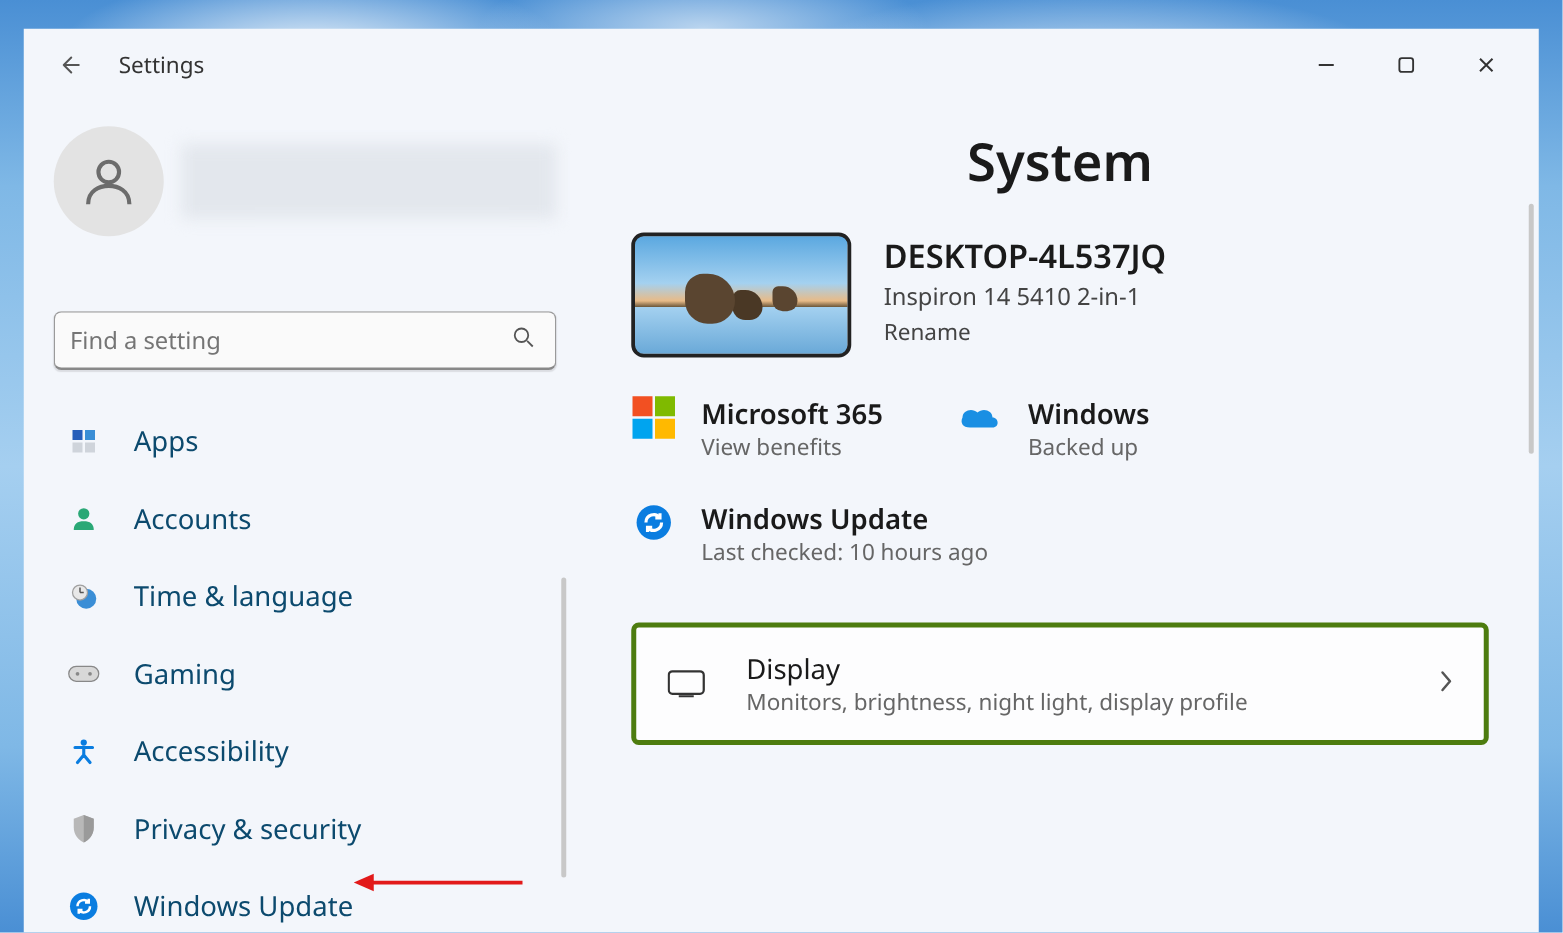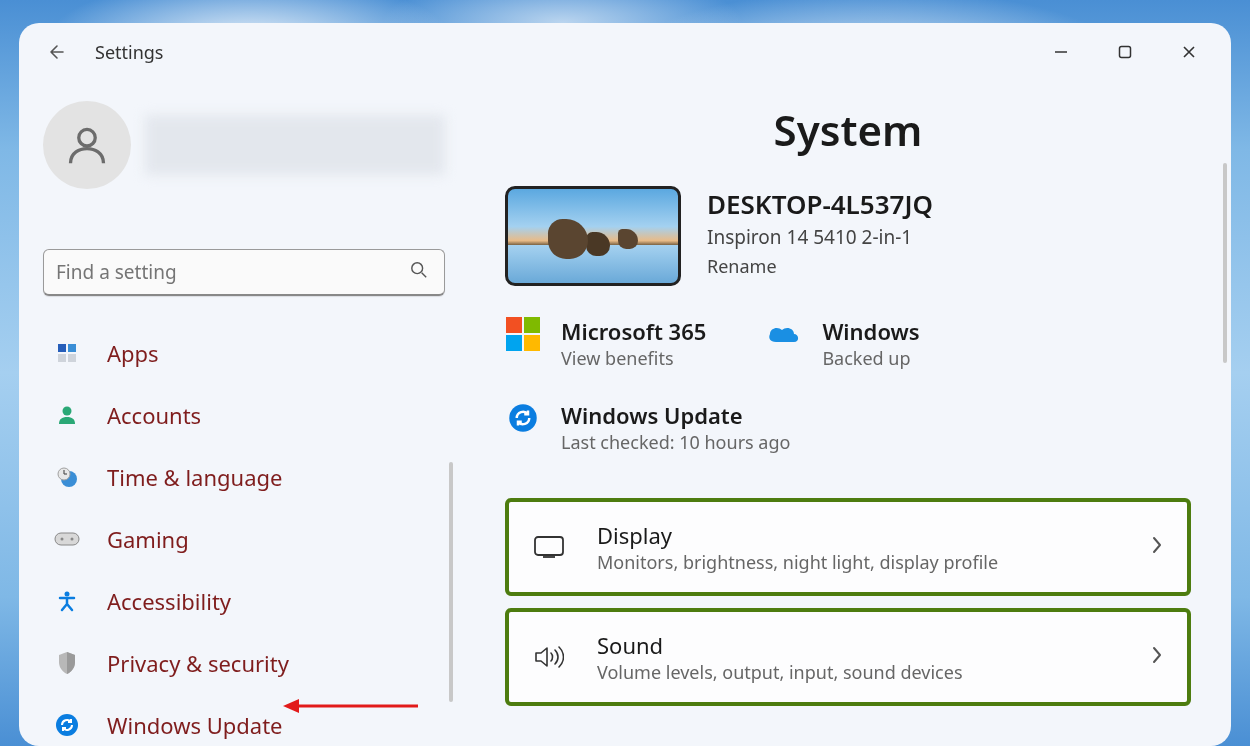--- a/index.html
+++ b/index.html
@@ -23,21 +23,21 @@
         radial-gradient(ellipse 250px 70px at 70% 8%, rgba(255,255,255,0.7), transparent),
         radial-gradient(ellipse 180px 50px at 45% 3%, rgba(255,255,255,0.6), transparent);
     }
     .window {
       position: absolute;
       top: 23px;
       left: 19px;
       width: 1212px;
       height: 723px;
       background: #f3f6fb;
-      border-radius: 20px;
+      border-radius: 0;
       overflow: hidden;
       display: flex;
       flex-direction: column;
     }
     .titlebar {
       height: 58px;
       display: flex;
       align-items: center;
       padding: 0 12px 0 24px;
       justify-content: space-between;
@@ -150,21 +150,21 @@
     .nav-icon {
       width: 28px;
       height: 28px;
       display: flex;
       align-items: center;
       justify-content: center;
       font-size: 20px;
     }
     .nav-label {
       font-size: 22px;
-      color: #7f1d1d;
+      color: #0c4a6e;
     }
     .nav-scrollbar {
       position: absolute;
       right: -8px;
       top: 130px;
       width: 4px;
       height: 240px;
       background: #c8c8c8;
       border-radius: 2px;
     }
@@ -520,37 +520,20 @@
             <div class="card-title">Display</div>
             <div class="card-sub">Monitors, brightness, night light, display profile</div>
           </div>
           <div class="chevron">
             <svg width="12" height="18" viewBox="0 0 12 18">
                 <path d="M3 2 L9 9 L3 16" stroke="#555" stroke-width="2" fill="none" stroke-linecap="round" stroke-linejoin="round"></path>
               </svg>
           </div>
         </div>
 
-        <div class="settings-card">
-          <div class="card-icon">
-            <svg width="30" height="24" viewBox="0 0 30 24">
-                <path d="M2 8 L7 8 L13 3 L13 21 L7 16 L2 16 Z" stroke="#333" stroke-width="1.6" fill="none" stroke-linejoin="round"></path>
-                <path d="M17 8 C19 10 19 14 17 16 M21 5 C25 9 25 15 21 19 M25 2 C31 8 31 16 25 22" stroke="#333" stroke-width="1.6" fill="none" stroke-linecap="round"></path>
-              </svg>
-          </div>
-          <div class="card-text">
-            <div class="card-title">Sound</div>
-            <div class="card-sub">Volume levels, output, input, sound devices</div>
-          </div>
-          <div class="chevron">
-            <svg width="12" height="18" viewBox="0 0 12 18">
-                <path d="M3 2 L9 9 L3 16" stroke="#555" stroke-width="2" fill="none" stroke-linecap="round" stroke-linejoin="round"></path>
-              </svg>
-          </div>
-        </div>
       </div>
 
       <div class="main-scrollbar"></div>
     </div>
   </div>
 </div>
 
 <div class="arrow-annotation">
   <svg width="140" height="20" viewBox="0 0 140 20">
     <line x1="135" y1="10" x2="12" y2="10" stroke="#e21a1a" stroke-width="3"></line>

